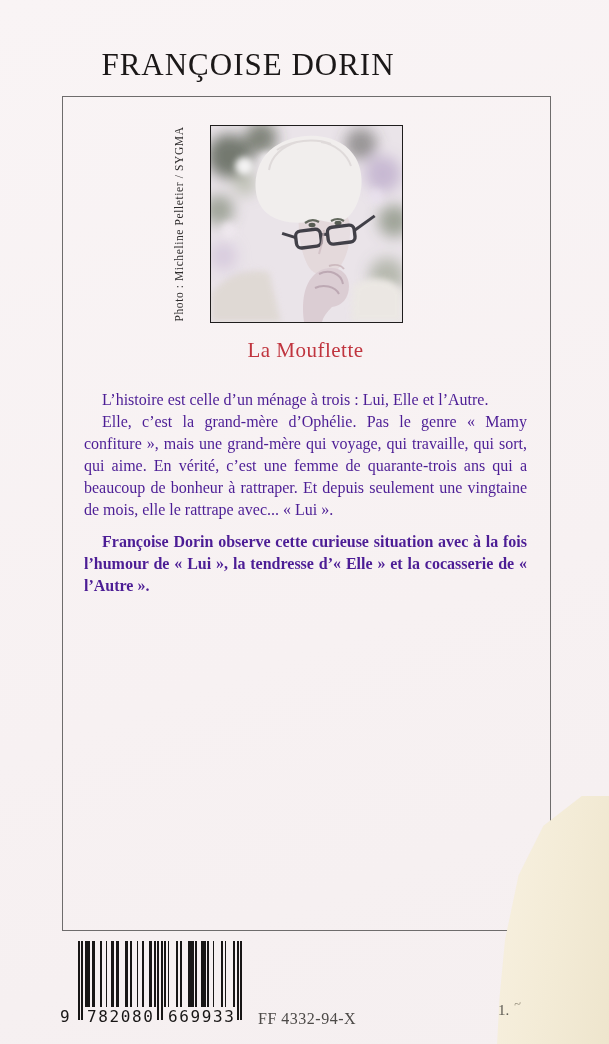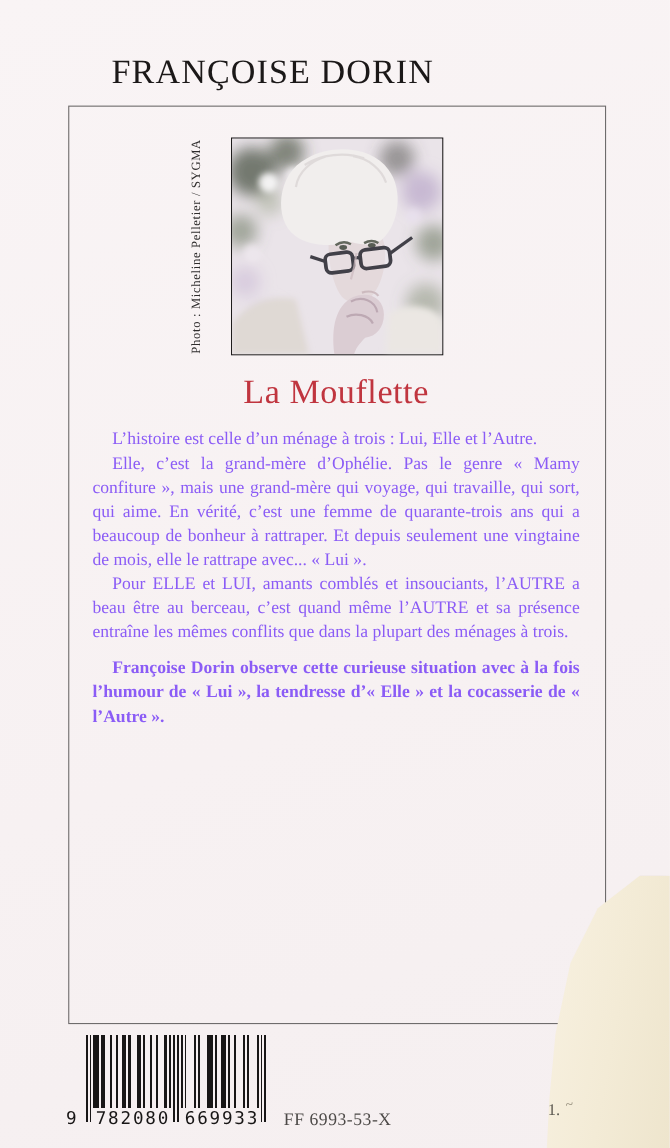--- a/index.html
+++ b/index.html
@@ -25,25 +25,25 @@
     transform:rotate(-90deg);white-space:nowrap;
     font-size:11.5px;letter-spacing:.6px;color:#2e2c2c;
   }
   .photo-box{
     position:absolute;left:210px;top:125px;width:191px;height:196px;
     border:1.5px solid #1f1d1d;background:#e9e3e8;
   }
   .photo-box svg{display:block;}
   .book-title{
     position:absolute;left:62px;top:338px;width:487px;text-align:center;
-    font-size:31px;letter-spacing:.5px;
+    font-size:21px;letter-spacing:.5px;
   }
   .synopsis{
     position:absolute;left:84px;top:389px;width:443px;
-    font-size:16px;line-height:21.9px;text-align:justify;color:#8b5cf6;
+    font-size:16px;line-height:21.9px;text-align:justify;color:#4c1d95;
   }
   .synopsis p{margin:0;text-indent:18px;}
   .synopsis p.gap{margin-top:11px;font-weight:bold;}
   .barcode-area{position:absolute;left:60px;top:941px;}
   .barcode-bars{position:absolute;left:18px;top:0;}
   .isbn-digit-first{
     position:absolute;left:0;top:66px;
     font-family:"DejaVu Sans Mono", monospace;font-size:16px;color:#181616;
   }
   .isbn-group{
@@ -134,21 +134,20 @@
     <path d="M108,148 C118,143 130,147 132,158 M104,162 C112,158 124,160 128,168" stroke="#ab93a0" stroke-width="2" fill="none" opacity=".8"></path>
     <rect width="191" height="196" fill="#f4eef2" opacity=".15"></rect>
   </svg>
 </div>
 
 <div class="book-title" style="color: rgb(192, 53, 63);">La Mouflette</div>
 
 <div class="synopsis">
   <p>L’histoire est celle d’un ménage à trois : Lui, Elle et l’Autre.</p>
   <p>Elle, c’est la grand-mère d’Ophélie. Pas le genre « Mamy confiture », mais une grand-mère qui voyage, qui travaille, qui sort, qui aime. En vérité, c’est une femme de quarante-trois ans qui a beaucoup de bonheur à rattraper. Et depuis seulement une vingtaine de mois, elle le rattrape avec... « Lui ».</p>
-  <p>Pour ELLE et LUI, amants comblés et insouciants, l’AUTRE a beau être au berceau, c’est quand même l’AUTRE et sa présence entraîne les mêmes conflits que dans la plupart des ménages à trois.</p>
   <p class="gap">Françoise Dorin observe cette curieuse situation avec à la fois l’humour de « Lui », la tendresse d’« Elle » et la cocasserie de « l’Autre ».</p>
 </div>
 
 <div class="barcode-area">
   <svg id="barcode-bars" class="barcode-bars" width="164" height="79" viewBox="0 0 95 100" preserveAspectRatio="none" shape-rendering="crispEdges">
       <rect x="0" y="0" width="1" height="100" fill="#181616"></rect>
       <rect x="2" y="0" width="1" height="100" fill="#181616"></rect>
       <rect x="4" y="0" width="1" height="84" fill="#181616"></rect>
       <rect x="5" y="0" width="1" height="84" fill="#181616"></rect>
       <rect x="6" y="0" width="1" height="84" fill="#181616"></rect>
@@ -201,17 +200,17 @@
   <span class="isbn-group isbn-right" id="isbn-right">
       <span>6</span>
       <span>6</span>
       <span>9</span>
       <span>9</span>
       <span>3</span>
       <span>3</span>
     </span>
 </div>
 
-<div class="code-label">FF 6993-53-X</div>
+<div class="code-label">FF 4332-94-X</div>
 
 <div class="page-fold"></div>
 <span class="corner-mark">1.</span>
 <span class="corner-smudge">~</span>
 
 </body></html>

